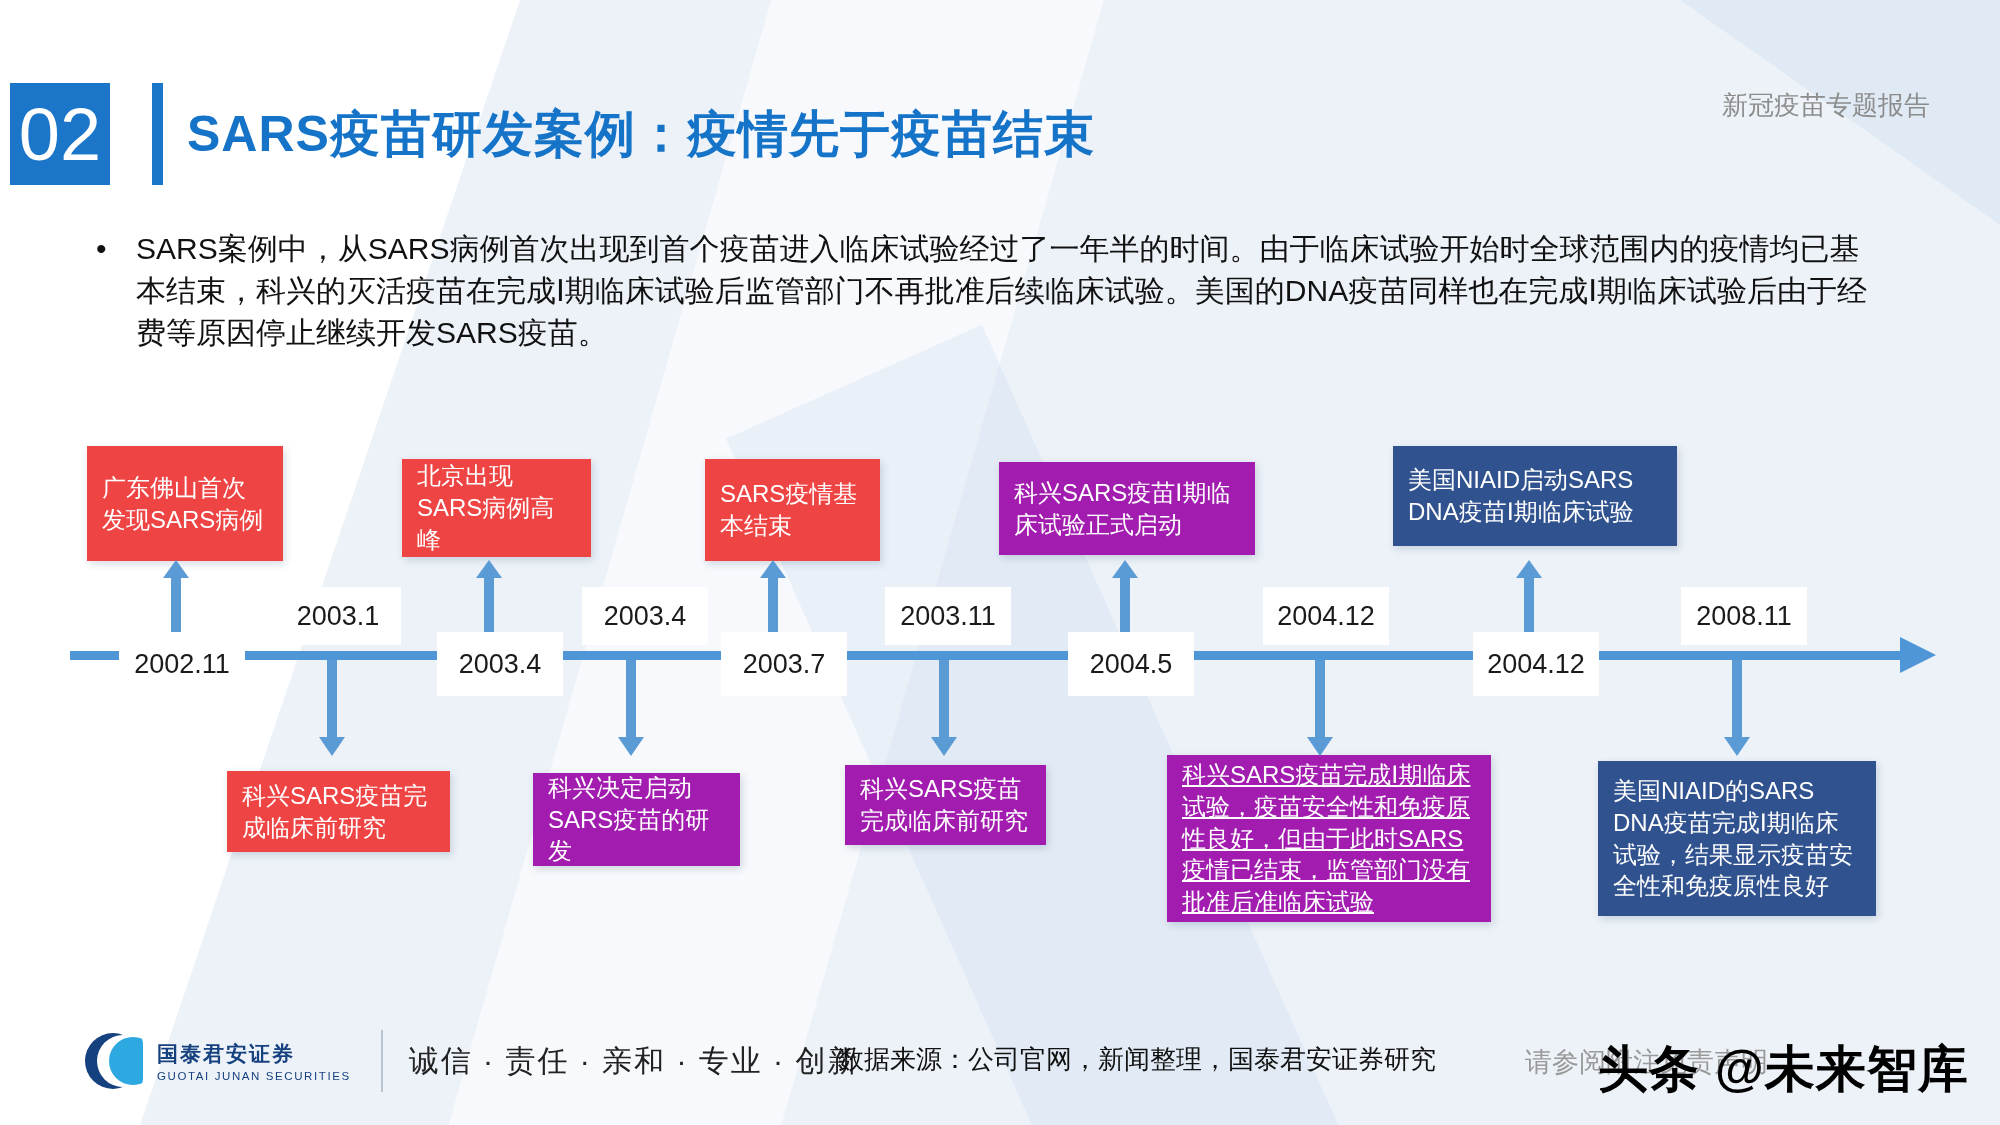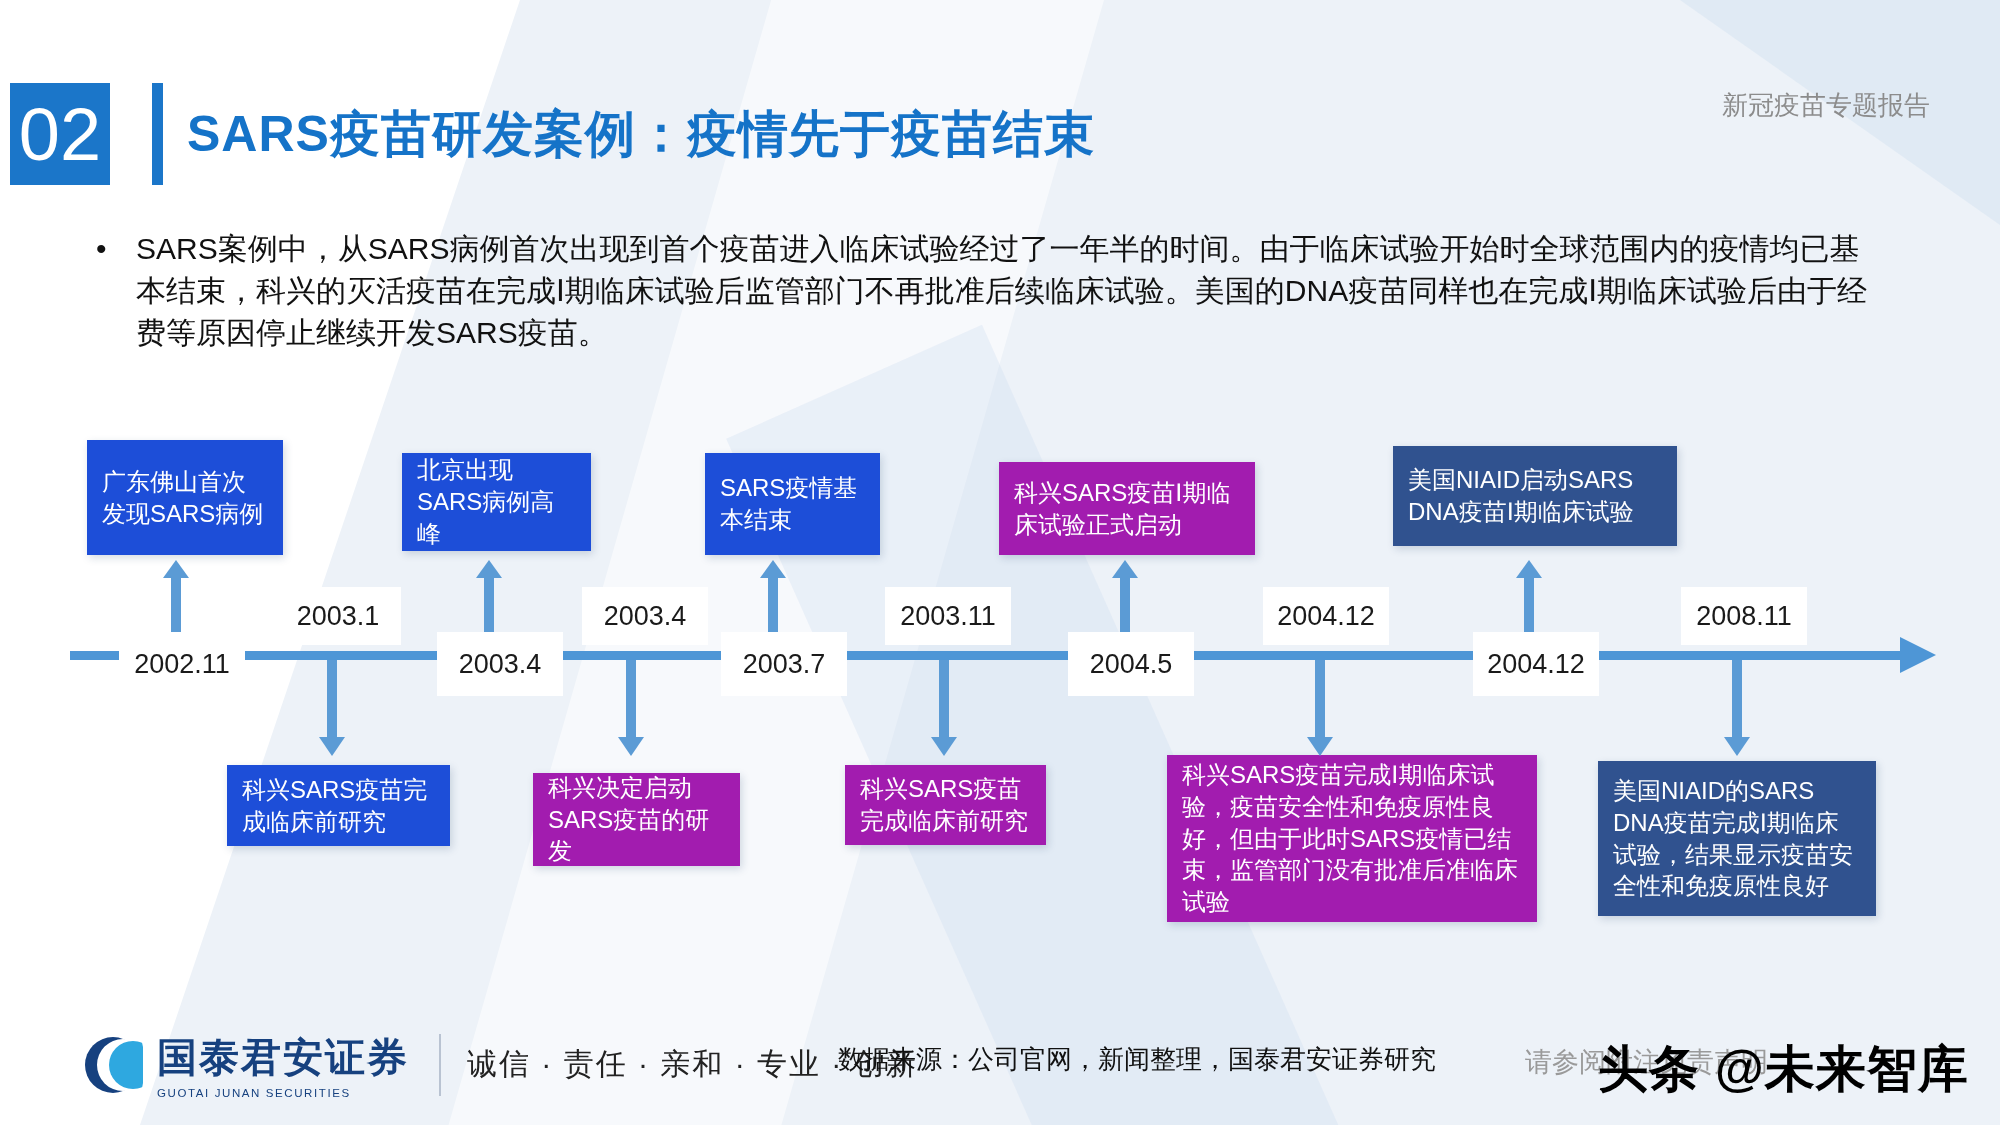--- a/index.html
+++ b/index.html
@@ -33,36 +33,36 @@
              border-left:36px solid #4e96d6;}
   .arrow{position:absolute;width:10px;background:#5b9bd5;}
   .arrow.up{top:578px;height:73px;}
   .arrow.up::before{content:'';position:absolute;top:-18px;left:-8px;width:0;height:0;
       border-left:13px solid transparent;border-right:13px solid transparent;border-bottom:18px solid #5b9bd5;}
   .arrow.down{top:660px;height:77px;}
   .arrow.down::after{content:'';position:absolute;bottom:-19px;left:-8px;width:0;height:0;
       border-left:13px solid transparent;border-right:13px solid transparent;border-top:19px solid #5b9bd5;}
   .ebox{position:absolute;color:#fff;display:flex;align-items:center;box-sizing:border-box;
         padding:10px 15px;font-size:24px;line-height:1.33;box-shadow:2px 3px 8px rgba(30,60,100,.18);}
-  .ebox.cyan{background:#1d4ed8;}
+  .ebox.cyan{background:#ef4444;margin-top:6px;}
   .ebox.blue{background:#a21caf;}
   .ebox.navy{background:#30528f;}
   .dlabel{position:absolute;width:126px;background:#ffffff;color:#1a1a1a;font-size:27px;
           display:flex;align-items:center;justify-content:center;}
   .dl-above{top:587px;height:58px;}
   .dl-below{top:632px;height:64px;}
 
   
   .footer-left{position:absolute;left:85px;top:1030px;display:flex;align-items:center;}
   .logo-icon{position:relative;width:58px;height:56px;border-radius:10px;overflow:hidden;flex:0 0 58px;}
   .logo-icon .l1{position:absolute;left:0;top:0;width:56px;height:56px;border-radius:50%;background:#16417f;}
   .logo-icon .l2{position:absolute;left:12px;top:2px;width:52px;height:52px;border-radius:50%;background:#ffffff;}
   .logo-icon .l3{position:absolute;left:24px;top:4px;width:48px;height:48px;border-radius:50%;background:#2ea8e0;}
   .logo-text{margin-left:14px;color:#16417f;}
-  .logo-text .cn{font-size:40px;font-weight:700;letter-spacing:2px;}
+  .logo-text .cn{font-size:21px;font-weight:700;letter-spacing:2px;}
   .logo-text .en{font-size:11.5px;letter-spacing:1.6px;margin-top:2px;}
   .vdiv{width:2px;height:62px;background:#b9c3d2;margin:0 26px 0 30px;}
   .slogan{font-size:30px;color:#222;letter-spacing:2px;}
   .source{position:absolute;left:838px;top:1042px;font-size:26px;color:#111;}
   .disclaimer{position:absolute;left:1525px;top:1044px;font-size:27px;color:#9a9a9a;}
   .watermark{position:absolute;left:1598px;top:1036px;font-size:50px;font-weight:700;color:#000;
              letter-spacing:1px;white-space:nowrap;}
 </style>
 </head>
 <body>
@@ -104,21 +104,21 @@
       <div class="dlabel dl-below" style="left: 1473px;">2004.12</div>
       <div class="ebox cyan" style="left: 227px; top: 765px; width: 223px; height: 81px;">科兴SARS疫苗完成临床前研究</div>
       <div class="arrow down" style="left: 327px;"></div>
       <div class="dlabel dl-above" style="left: 275px;">2003.1</div>
       <div class="ebox blue" style="left: 533px; top: 755px; width: 207px; height: 93px; margin-top: 18px;">科兴决定启动SARS疫苗的研发</div>
       <div class="arrow down" style="left: 626px;"></div>
       <div class="dlabel dl-above" style="left: 582px;">2003.4</div>
       <div class="ebox blue" style="left: 845px; top: 765px; width: 201px; height: 80px;">科兴SARS疫苗完成临床前研究</div>
       <div class="arrow down" style="left: 939px;"></div>
       <div class="dlabel dl-above" style="left: 885px;">2003.11</div>
-      <div class="ebox blue" style="left: 1167px; top: 755px; width: 370px; height: 167px;">科兴SARS疫苗完成Ⅰ期临床试验，疫苗安全性和免疫原性良好，但由于此时SARS疫情已结束，监管部门没有批准后准临床试验</div>
+      <div class="ebox blue" style="left: 1167px; top: 755px; width: 324px; height: 167px; text-decoration: underline;">科兴SARS疫苗完成Ⅰ期临床试验，疫苗安全性和免疫原性良好，但由于此时SARS疫情已结束，监管部门没有批准后准临床试验</div>
       <div class="arrow down" style="left: 1315px;"></div>
       <div class="dlabel dl-above" style="left: 1263px;">2004.12</div>
       <div class="ebox navy" style="left: 1598px; top: 761px; width: 278px; height: 155px;">美国NIAID的SARS DNA疫苗完成Ⅰ期临床试验，结果显示疫苗安全性和免疫原性良好</div>
       <div class="arrow down" style="left: 1732px;"></div>
       <div class="dlabel dl-above" style="left: 1681px;">2008.11</div>
     </div>
 
   <div class="footer-left">
     <div class="logo-icon">
       <span class="l1"></span>

